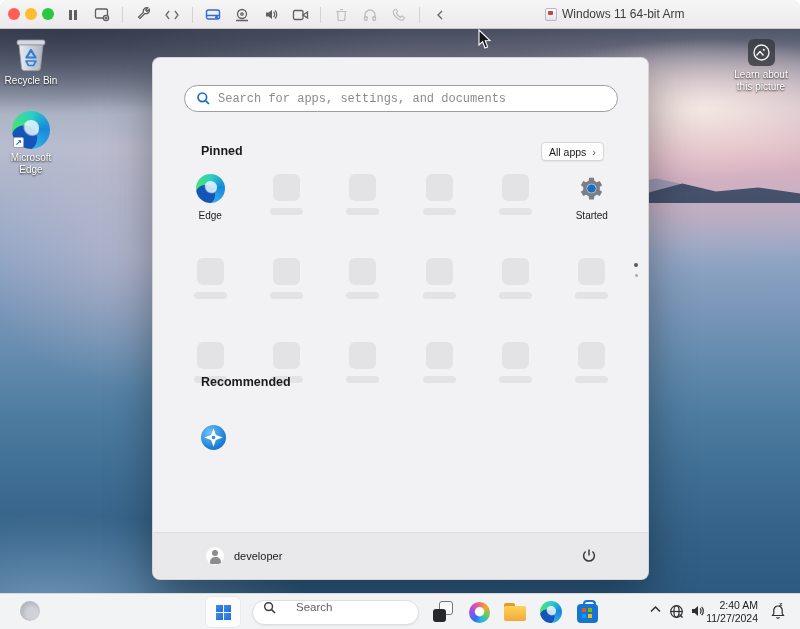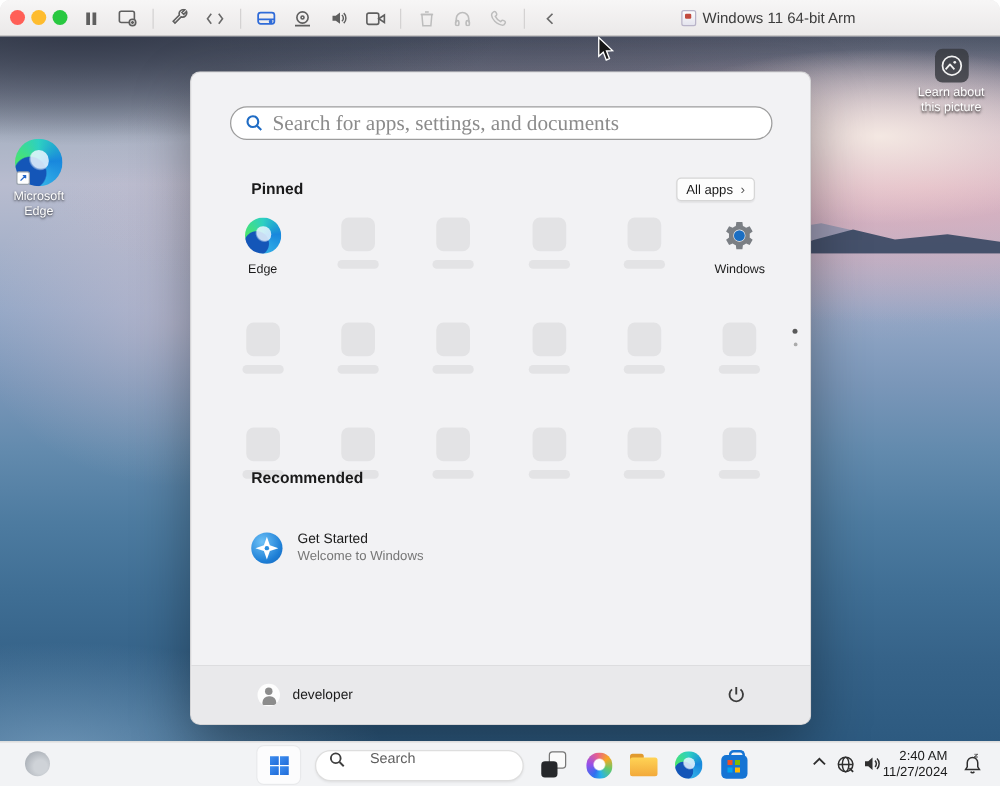--- a/index.html
+++ b/index.html
@@ -57,21 +57,21 @@
     font-size:8px; line-height:9px; text-align:center; color:#2466c8; font-weight:bold; }
 
   
   .cursor { position:absolute; left:477px; top:0px; z-index:200; }
 
   
   .start-menu { position:absolute; left:152px; top:28px; width:497px; height:523px; background:#f2f2f4;
     border:1px solid rgba(0,0,0,.12); border-radius:8px; box-shadow:0 18px 45px rgba(0,0,0,.35); z-index:20; }
   .sm-search { position:absolute; left:31px; top:27px; width:434px; height:27px; background:#fff; border:1px solid #9d9d9d;
     border-radius:14px; display:flex; align-items:center; padding-left:11px; gap:7px; }
-  .sm-search input { border:none; outline:none; flex:1; font-size:17px; color:#444; background:transparent; font-family:Liberation Serif, serif; }
+  .sm-search input { border:none; outline:none; flex:1; font-size:12px; color:#444; background:transparent; font-family:Liberation Mono, monospace; }
   .sm-search input::placeholder { color:#8b8b8b; }
   .sm-heading { position:absolute; font-size:12.5px; font-weight:bold; color:#1a1a1a; }
   .h-pinned { left:48px; top:86px; }
   .h-recomm { left:48px; top:317px; }
   .all-apps { position:absolute; left:388px; top:84px; height:19px; padding:0 7px; background:#fdfdfd; border:1px solid #d6d6d6;
     border-radius:4px; box-shadow:0 1px 1px rgba(0,0,0,.06); display:flex; align-items:center; gap:6px; }
   .all-apps .aa-lbl { font-size:10.5px; color:#1a1a1a; }
   .all-apps .aa-chev { font-size:11px; color:#5a5a5a; line-height:10px; }
   .pin-grid { position:absolute; left:31px; top:112px; width:434px; display:grid; grid-template-columns:repeat(6,1fr); row-gap:9px;gap:24px; }
   .pin-cell { height:60px; display:flex; flex-direction:column; align-items:center; justify-content:flex-start; padding-top:4px; gap:7px; }
@@ -227,20 +227,36 @@
 
   <div class="desktop">
     <div class="wp-base"></div>
     <div class="wp-clouds"></div>
     <div class="wp-sun"></div>
     <div class="wp-ridge-far"></div>
     <div class="wp-ridge"></div>
 
     <div class="wp-shore"></div>
 
+    <div class="d-icon" style="left:0px; top:7px;">
+      <svg width="34" height="36">
+        <defs>
+            <linearGradient id="bg1" x1="0" y1="0" x2="1" y2="0">
+          <stop offset="0" stop-color="#e9edf2"></stop>
+              <stop offset=".5" stop-color="#c9cfd8"></stop>
+              <stop offset="1" stop-color="#aeb5c0"></stop>
+        </linearGradient>
+          </defs>
+        <rect x="3" y="4" width="28" height="5" rx="2" fill="#d4d9e0" stroke="#8f959e" stroke-width="0.8"></rect>
+        <path d="M5 9 h24 l-2.5 23 a3 3 0 0 1 -3 2.7 h-13 a3 3 0 0 1 -3 -2.7 z" fill="url(#bg1)" stroke="#8f959e" stroke-width="0.8"></path>
+        <path d="M17 14 l4.5 7.5 h-9 z" fill="none" stroke="#2f7fd6" stroke-width="2.2" stroke-linejoin="round"></path>
+        <path d="M12 25 h10 l-2.5 4.5 h-5z" fill="none" stroke="#2f7fd6" stroke-width="1.6" stroke-linejoin="round"></path>
+      </svg>
+      <div class="lbl">Recycle Bin</div>
+    </div>
 
     <div class="d-icon" style="left:0px; top:82px;">
       <div style="position:relative; width:38px; height:38px;">
         <div class="edge-logo" style="width:38px; height:38px;"></div>
         <div class="shortcut-badge">↗</div>
       </div>
       <div class="lbl" style="width:58px;">Microsoft Edge</div>
     </div>
 
     <div class="d-icon" style="left:731px; top:10px; width:60px;">
@@ -297,21 +313,21 @@
             <div class="ph-ic"></div>
             <div class="ph-bar"></div>
           </div>
         <div class="pin-cell">
           <div class="gear-wrap">
             <svg viewBox="0 0 24 24" width="29" height="29">
               <path fill="#7b7f84" d="M21.3 13.2c.06-.4.1-.8.1-1.2s-.04-.8-.1-1.2l2-1.55-2-3.46-2.36 1a9 9 0 0 0-2.08-1.2L16.5 3h-4l-.36 2.6a9 9 0 0 0-2.08 1.2l-2.36-1-2 3.46 2 1.55c-.06.4-.1.8-.1 1.2s.04.8.1 1.2l-2 1.55 2 3.46 2.36-1c.63.5 1.33.9 2.08 1.2L12.5 21h4l.36-2.6a9 9 0 0 0 2.08-1.2l2.36 1 2-3.46zM14.5 16a4 4 0 1 1 0-8 4 4 0 0 1 0 8z" transform="translate(-2.5,0)"></path>
               <circle cx="12" cy="12" r="3.6" fill="#1b6ec2"></circle>
             </svg>
           </div>
-          <div class="pin-lbl">Windows</div>
+          <div class="pin-lbl">Started</div>
         </div>
 
         <div class="pin-cell">
             <div class="ph-ic"></div>
             <div class="ph-bar"></div>
           </div>
         <div class="pin-cell">
             <div class="ph-ic"></div>
             <div class="ph-bar"></div>
           </div>
@@ -364,24 +380,20 @@
       </div>
 
       <div class="sm-heading h-recomm">Recommended</div>
 
       <div class="rec-item">
         <div class="gs-ic">
           <svg viewBox="0 0 24 24" width="25" height="25">
             <path d="M12 3.2 L14.3 9.7 L20.8 12 L14.3 14.3 L12 20.8 L9.7 14.3 L3.2 12 L9.7 9.7 Z" fill="#ffffff"></path>
             <circle cx="12" cy="12" r="1.7" fill="#2a8fe0"></circle>
           </svg>
-        </div>
-        <div>
-          <div class="rec-title">Get Started</div>
-          <div class="rec-sub">Welcome to Windows</div>
         </div>
       </div>
 
       <div class="sm-footer">
         <div class="avatar"></div>
         <div class="user-lbl">developer</div>
         <div class="power-btn">
           <svg width="16" height="16" fill="none" stroke="#3c3c3c" stroke-width="1.5">
             <path d="M8 1.5v6"></path>
               <path d="M4.6 3.5a5.4 5.4 0 1 0 6.8 0"></path>

